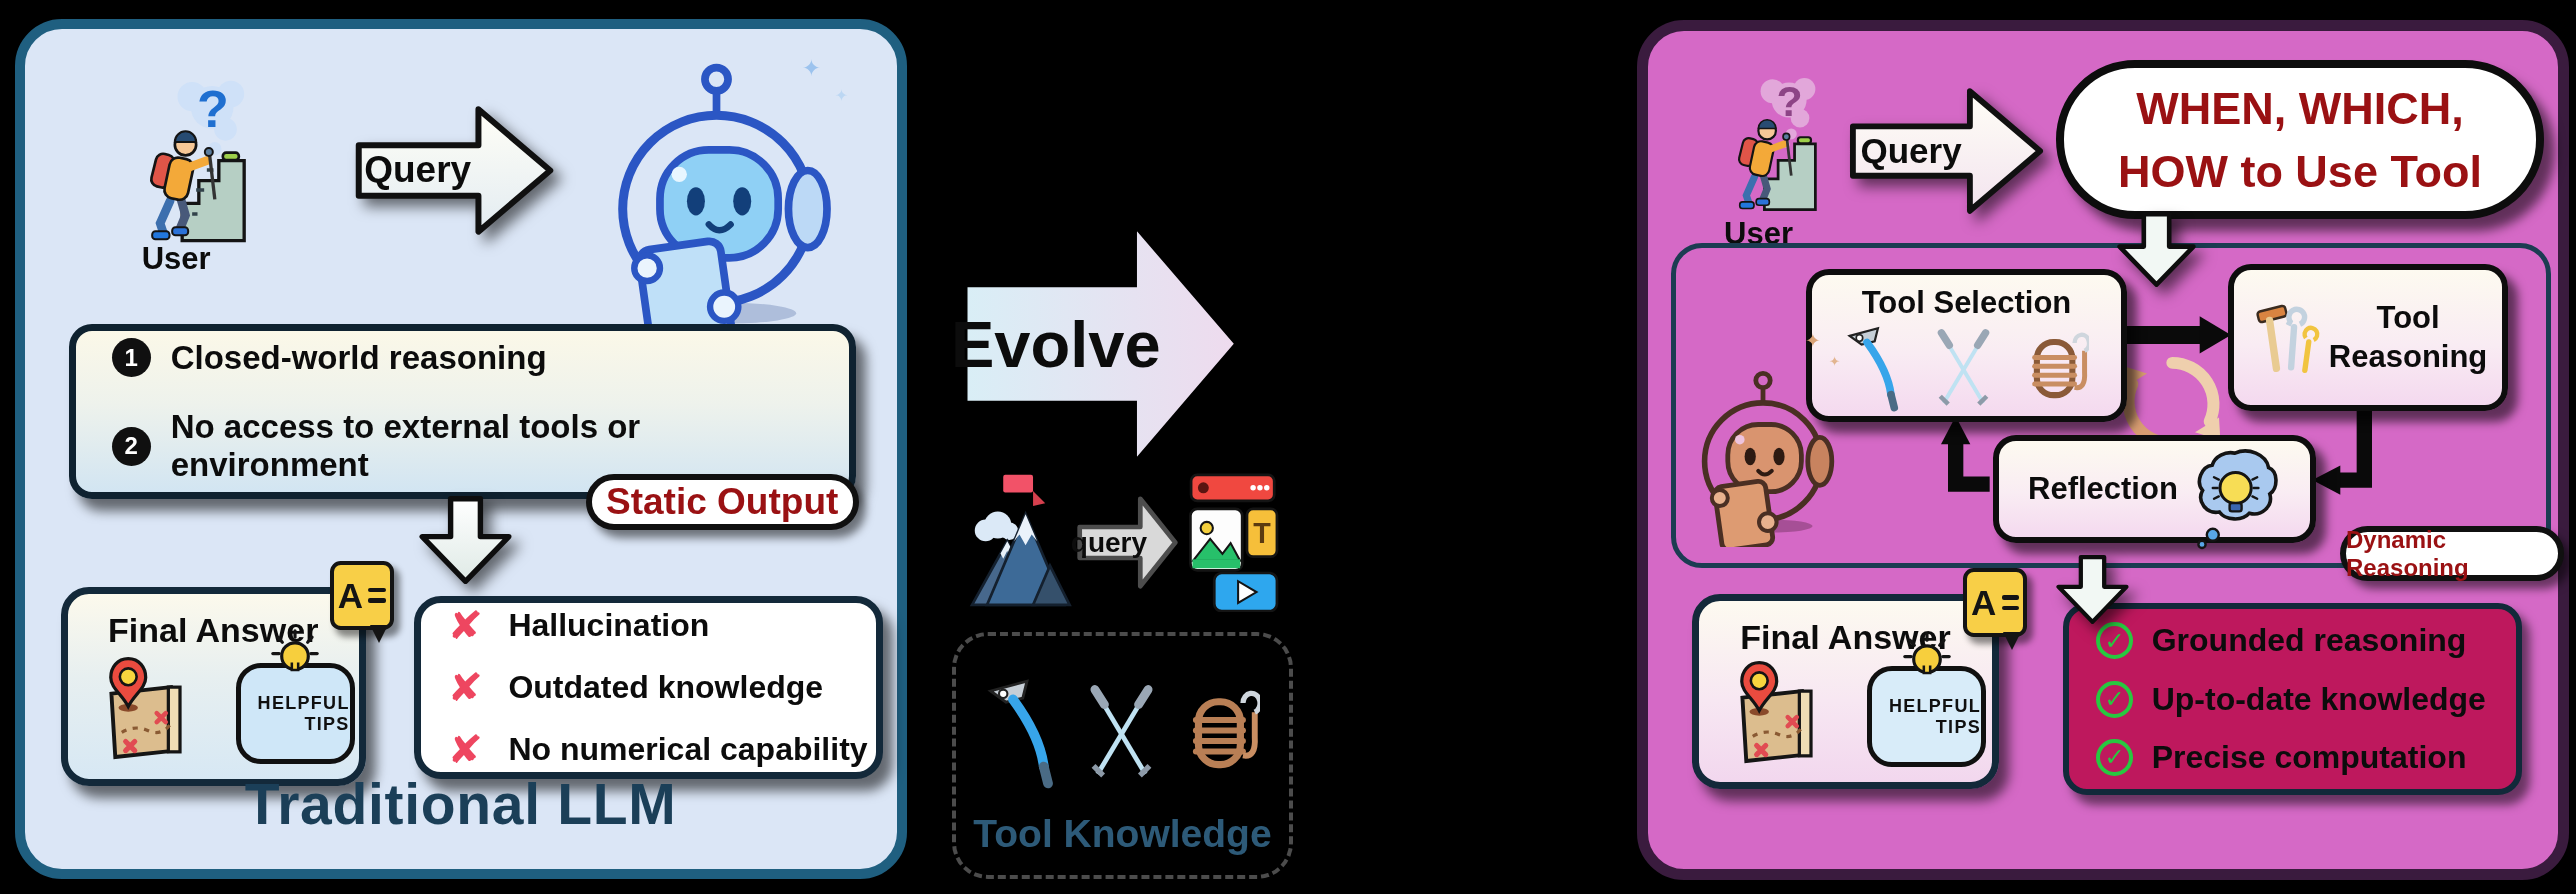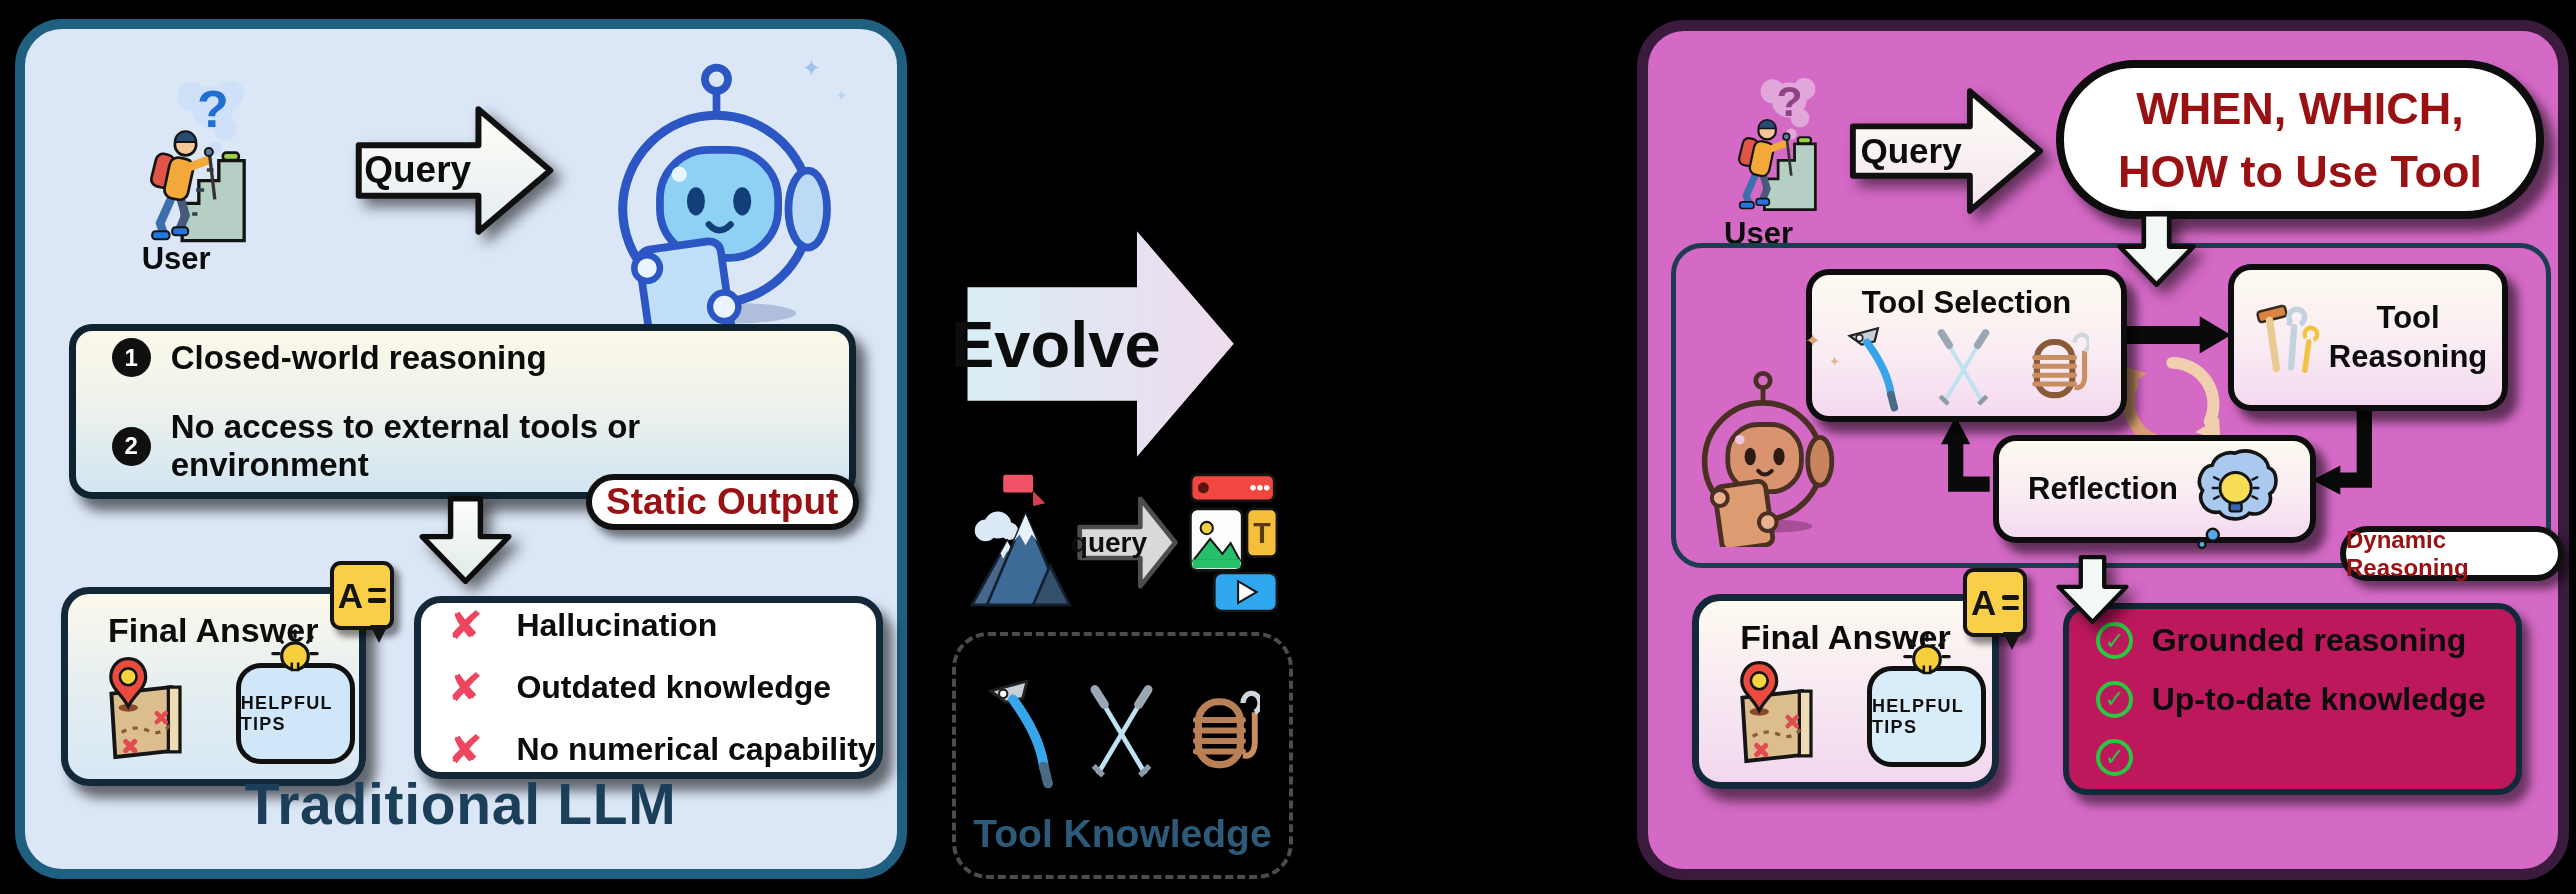--- a/index.html
+++ b/index.html
@@ -55,30 +55,30 @@
        background:linear-gradient(180deg,#fcf9ec 0%,#e7eff0 45%,#d7e8f4 100%); }
   .answer-card.pink { left:44px; top:563px; width:307px; height:195px;
        background:linear-gradient(180deg,#fdfaf0 0%,#f7e7f2 55%,#f2d7ee 100%); }
   .answer-title { text-align:center; margin-top:17.3px; font-size:34px; font-weight:bold; color:#0c0c0c; }
   .answer-icons { position:absolute; left:0; bottom:9.3px; width:100%; height:123px; }
 
   .issues-card { position:absolute; left:389px; top:567px; width:469px; height:183px;
                  background:#fff; border:7.3px solid #13293a; border-radius:27px;
                  display:flex; flex-direction:column; justify-content:center; gap:23px;
                  padding-left:28px; }
-  .issue-row { display:flex; align-items:center; gap:35px; }
+  .issue-row { display:flex; align-items:center; gap:27px; }
   .cross-icon { font-size:39px; font-weight:bold; color:var(--cross-red); line-height:1;
                 transform:scaleX(1.1); }
   .cross-icon::after { content:"✘"; }
   .issue-text { font-size:32px; font-weight:bold; color:#0c0c0c; }
 
   
   .tips-bubble { position:absolute; width:119px; height:101px; background:#cfe7f8;
                  border:5.3px solid #101010; border-radius:25px;
-                 display:flex; flex-direction:column; align-items:flex-start; justify-content:center;
+                 display:flex; flex-direction:column; align-items:flex-end; justify-content:center;
                  line-height:1.15; z-index:2; }
   .tips-line { font-size:18px; font-weight:bold; letter-spacing:1.3px; color:#101010; }
   .bulb { position:absolute; width:57px; height:57px; left:50%; top:-41px; transform:translateX(-50%); }
   .note-icon { position:absolute; width:64px; height:69px; background:#f8cf47;
                border:4.7px solid #141414; border-radius:10.7px; z-index:6;
                display:flex; align-items:center; justify-content:center; gap:5.3px;
                box-shadow:5.3px 6.7px 6.7px rgba(0,0,0,.45); }
   .note-a { font-size:35px; font-weight:bold; color:#141414; line-height:1; }
   .note-lines { display:flex; flex-direction:column; gap:6px; }
   .note-lines i { display:block; width:17.3px; height:4.7px; background:#141414; border-radius:2px; }
@@ -584,18 +584,19 @@
       <div class="benefit-row">
         <span class="check-icon"></span>
         <span class="benefit-text">Grounded reasoning</span>
       </div>
       <div class="benefit-row">
         <span class="check-icon"></span>
         <span class="benefit-text">Up-to-date knowledge</span>
       </div>
       <div class="benefit-row">
         <span class="check-icon"></span>
+        <span class="benefit-text">Precise computation</span>
       </div>
     </div>
 
   </section>
 </div>
 
 
 </body></html>

